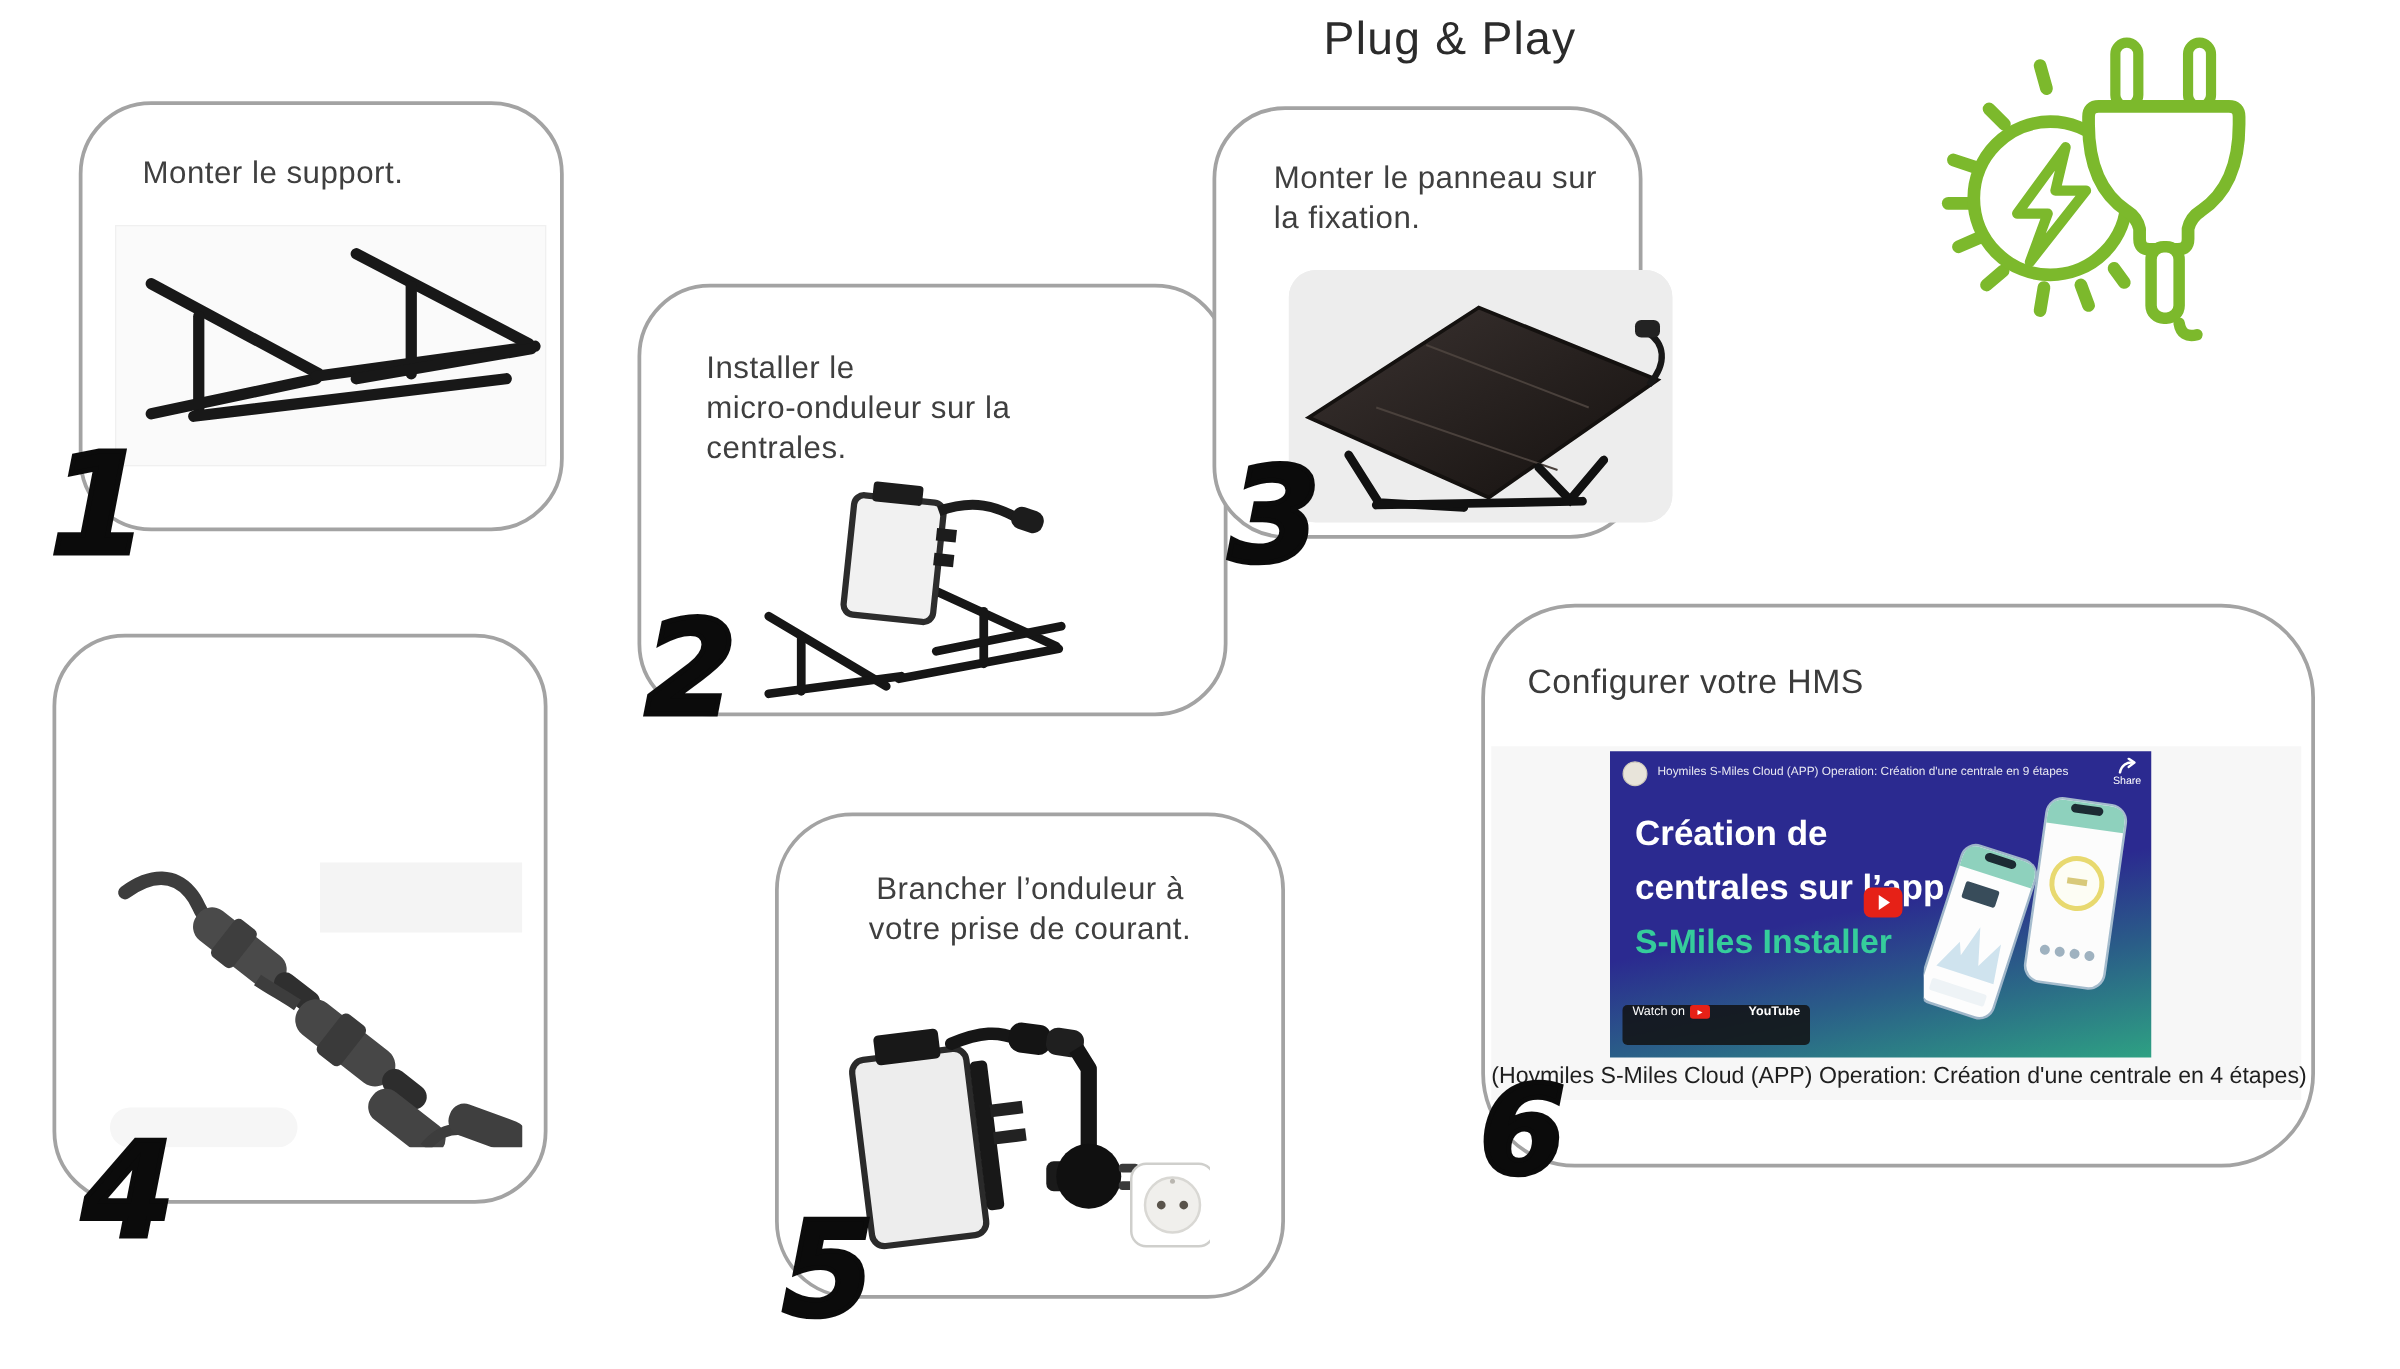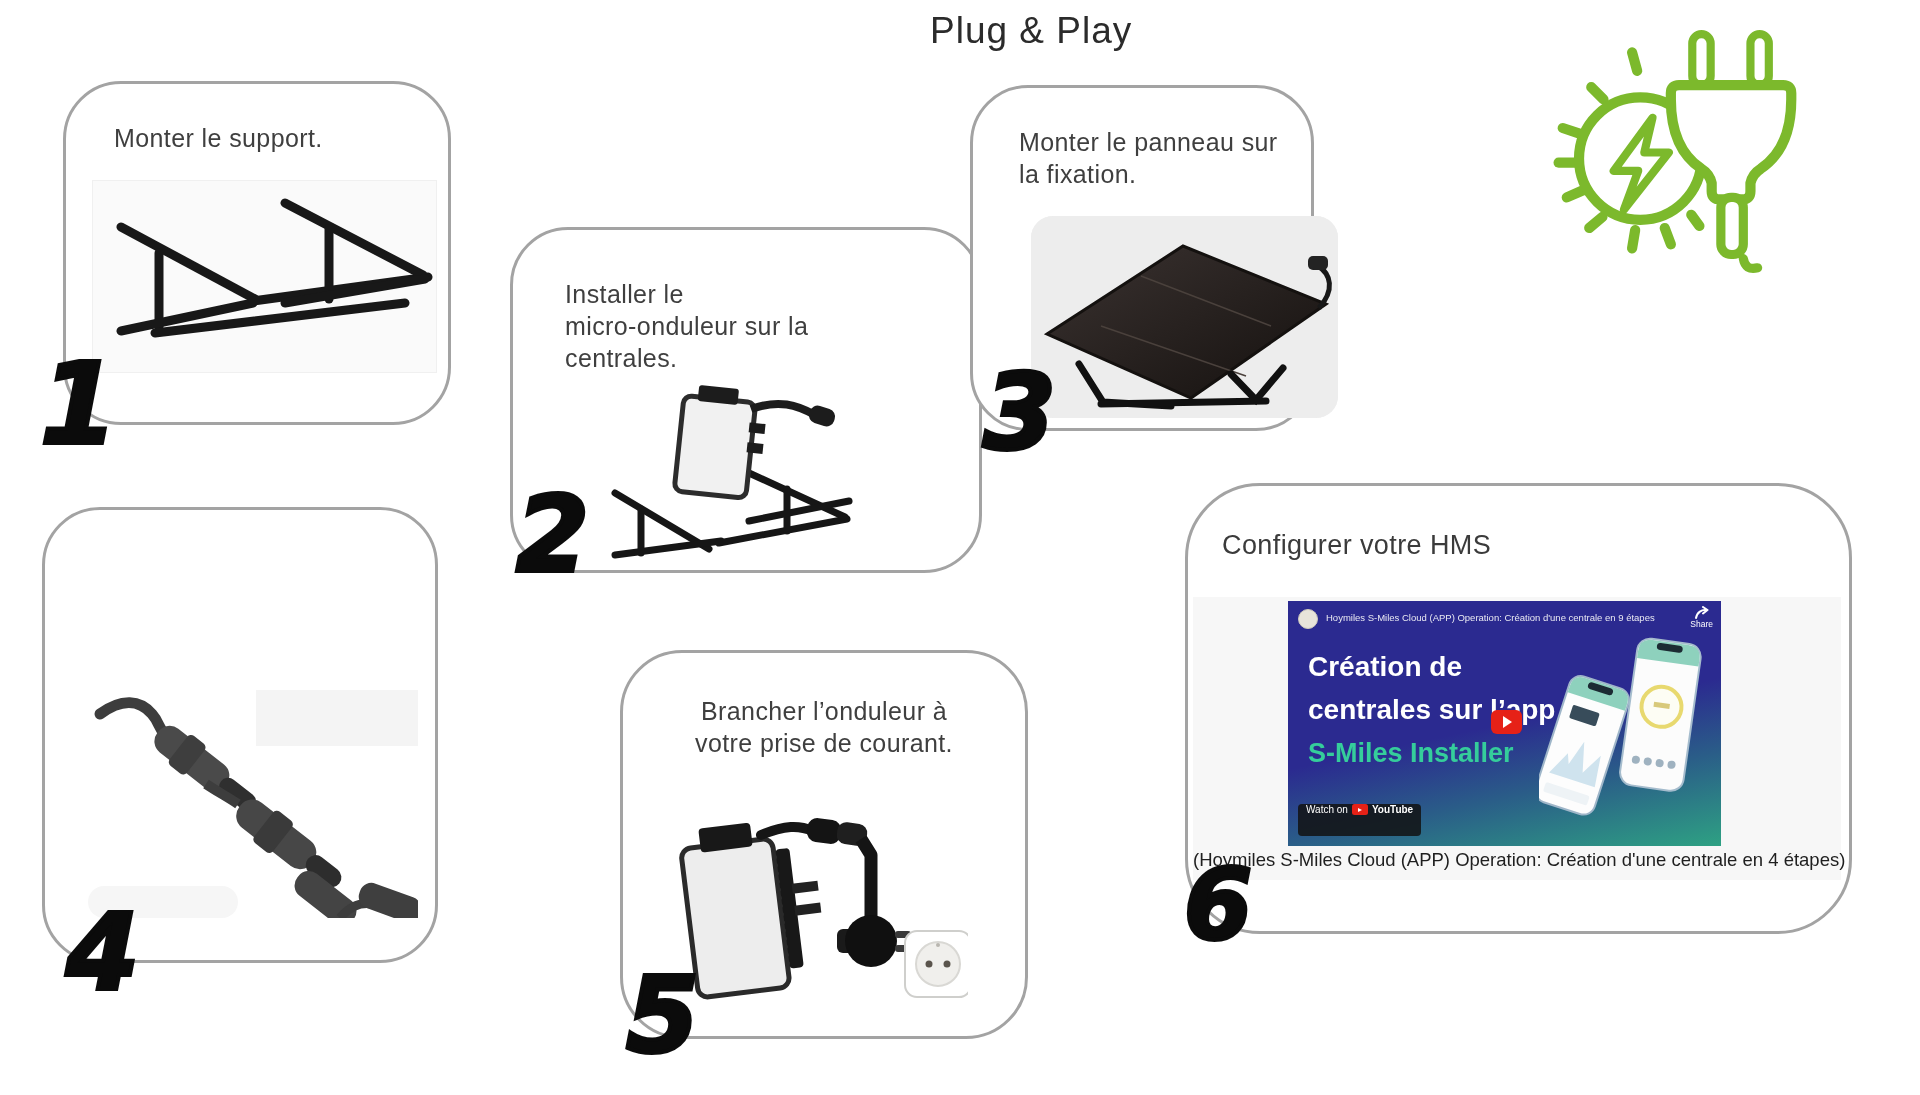--- a/index.html
+++ b/index.html
@@ -1,19 +1,19 @@
 <!DOCTYPE html>
 <html><head>
 <meta charset="utf-8">
 <style>
   html,body{margin:0;padding:0;background:#ffffff;}
   body{font-family:"Liberation Sans", sans-serif;}
   .page{position:relative;width:1920px;height:1095px;background:#fff;overflow:hidden;}
 
-  .main-title{position:absolute;left:930px;top:10px;width:460px;text-align:left;
+  .main-title{position:absolute;left:930px;top:10px;width:460px;text-align:center;
     font-size:37px;letter-spacing:1px;color:#2b2b2b;font-weight:400;}
 
   .card{position:absolute;border:3px solid #a3a3a3;border-radius:58px;background:#fff;box-sizing:border-box;}
   .c1{left:63px;top:81px;width:388px;height:344px;}
   .c2{left:510px;top:227px;width:472px;height:346px;}
   .c3{left:970px;top:85px;width:344px;height:346px;}
   .c4{left:42px;top:507px;width:396px;height:456px;}
   .c5{left:620px;top:650px;width:408px;height:389px;border-radius:62px;}
   .c6{left:1185px;top:483px;width:667px;height:451px;border-radius:75px;}
 
@@ -61,21 +61,21 @@
     border-radius:6px;display:flex;align-items:center;justify-content:center;}
   .vt-play .tri{width:0;height:0;border-left:9px solid #fff;border-top:6px solid transparent;
     border-bottom:6px solid transparent;margin-left:2px;}
   .vt-phones{position:absolute;right:2px;top:14px;}
   .vt-watch{position:absolute;left:10px;bottom:10px;height:32px;background:rgba(18,18,18,.85);
     border-radius:4px;display:flex;gap:4px;padding:0 8px;color:#fff;font-size:10px;}
   .yt-badge{display:inline-flex;align-items:center;justify-content:center;width:16px;height:11px;
     background:#E62117;border-radius:2.5px;}
   .yt-badge span{display:block;width:0;height:0;border-left:4px solid #fff;
     border-top:2.8px solid transparent;border-bottom:2.8px solid transparent;}
-  .yt-word{font-weight:700;}
+  .yt-word{font-weight:700;margin-left:27px;}
   .vt-caption{position:absolute;left:0;top:252px;width:100%;text-align:center;font-size:18.5px;
     color:#1f1f1f;white-space:nowrap;}
 </style>
 </head>
 <body>
 
 <div class="page">
 
   <div class="main-title">Plug &amp; Play</div>
 

